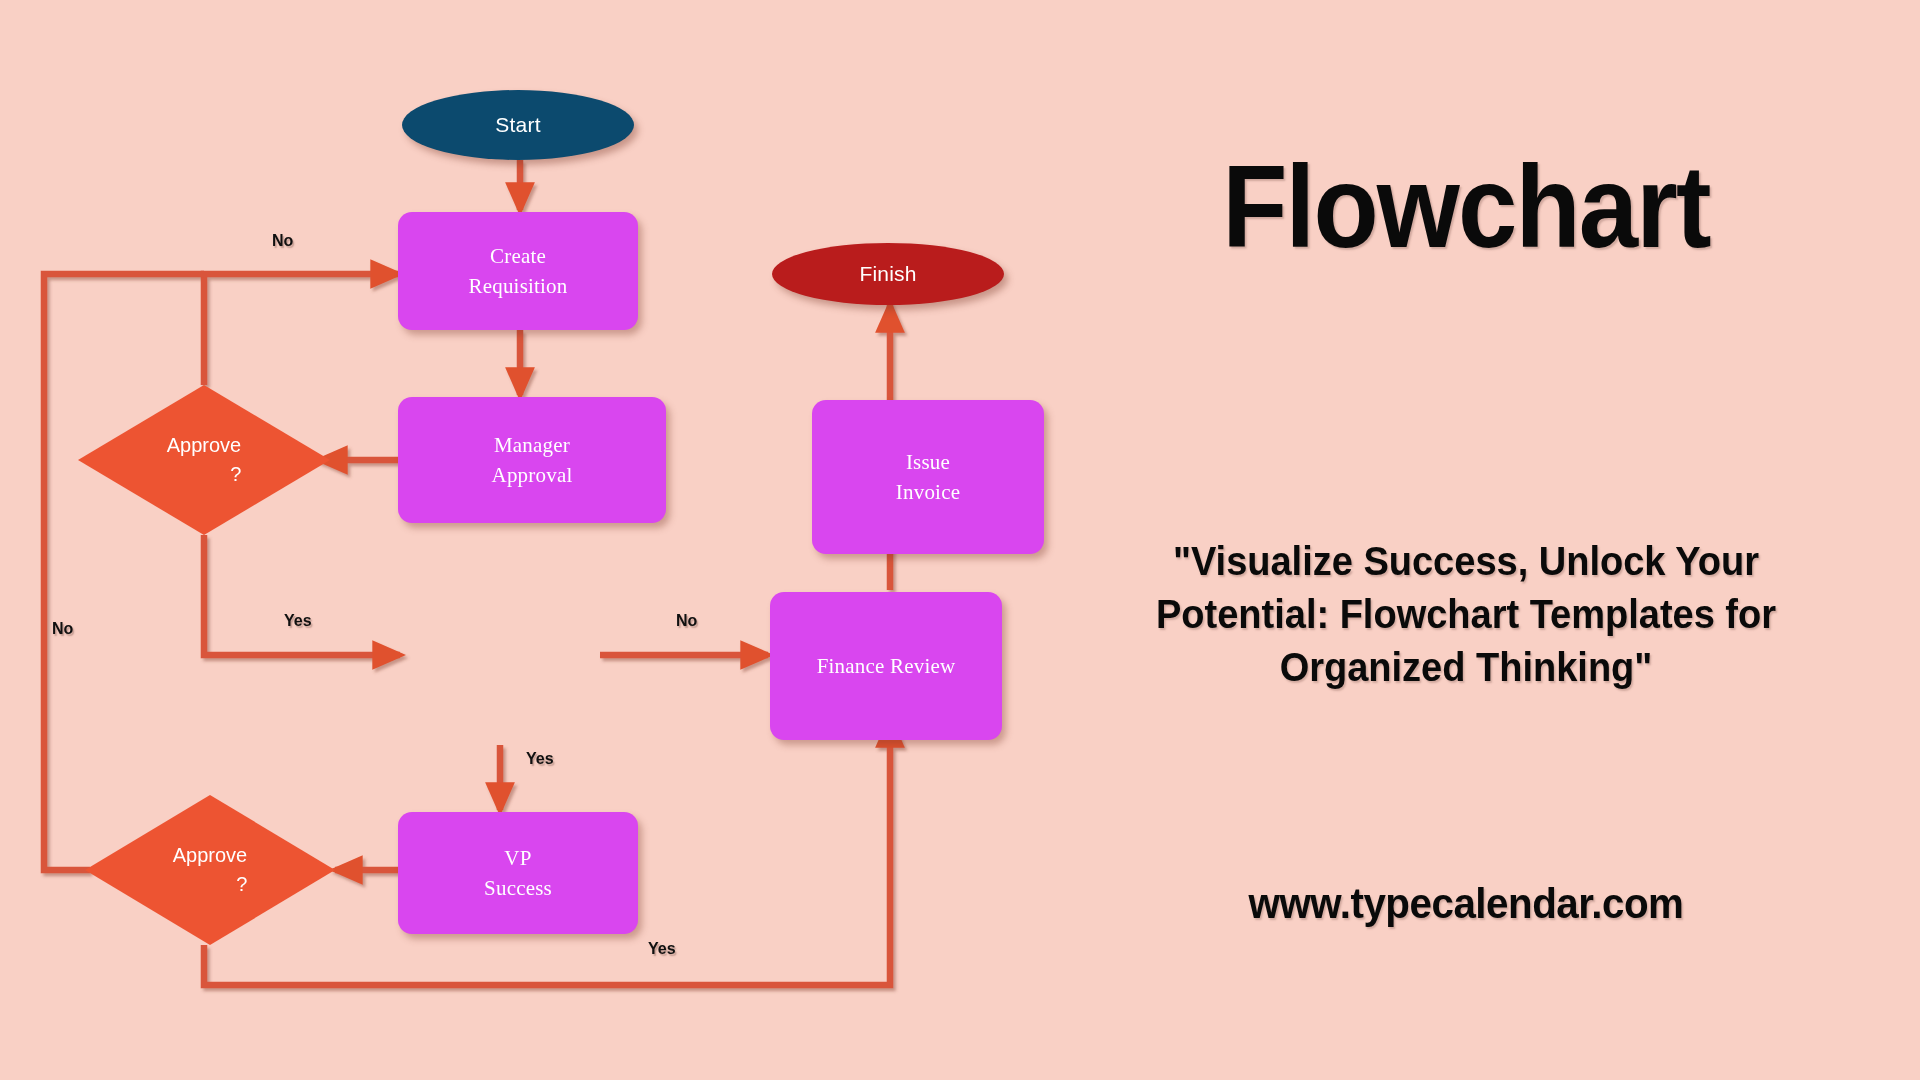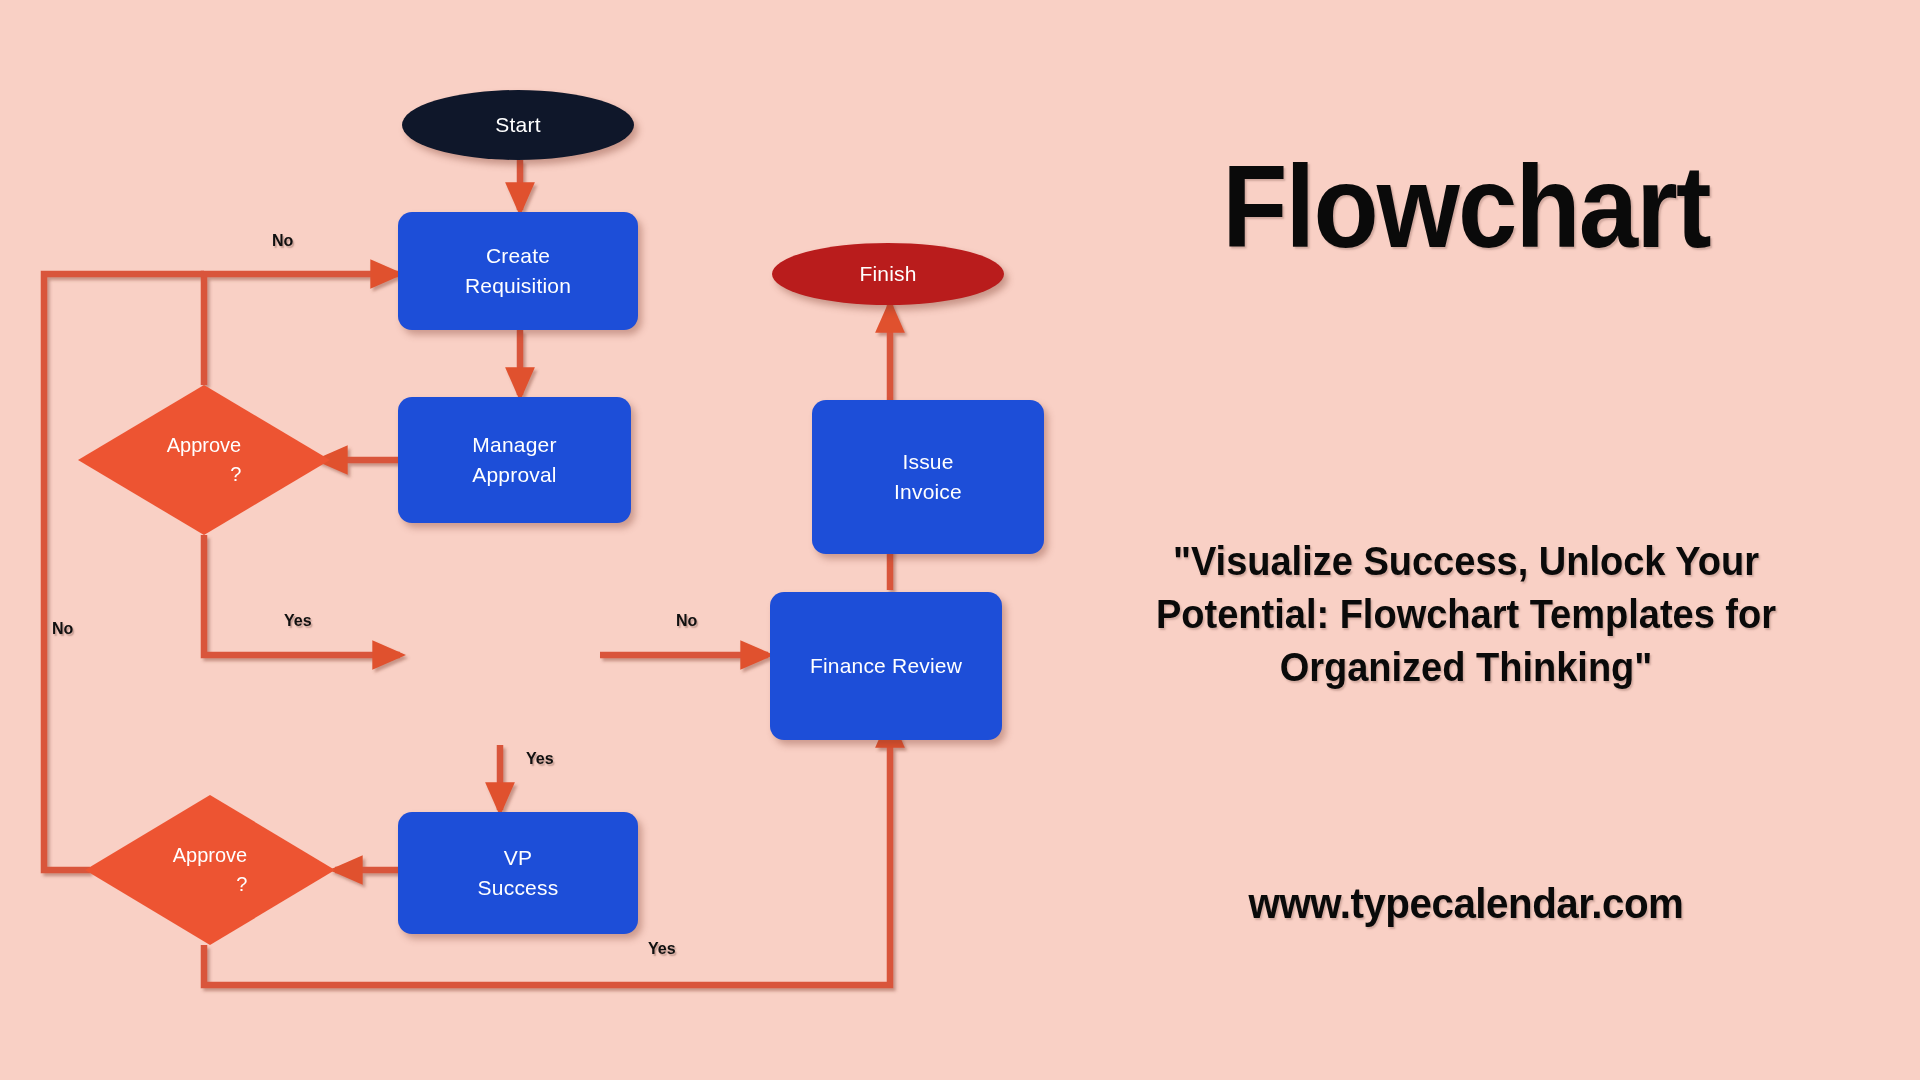--- a/index.html
+++ b/index.html
@@ -24,29 +24,30 @@
     text-align:center;
     color:#ffffff;
     font-family:"Liberation Sans", sans-serif;
     font-size:21px;
     line-height:1.45;
     letter-spacing:.2px;
     z-index:4;
     white-space:pre-line;
   }
   .proc{
-    background:#1d4ed8;
+    background:#d946ef;
     border-radius:14px;
     box-shadow:4px 5px 7px rgba(120,55,40,.35);
+    font-family:Liberation Serif, serif;
   }
   .term{
     border-radius:50%;
     box-shadow:4px 5px 7px rgba(120,55,40,.38);
   }
-  .term.start{background:#0f172a;}
+  .term.start{background:#0c4a6e;}
   .term.finish{background:#b91c1c;}
   .diamond-wrap{position:absolute;z-index:4;}
   .diamond-shape{
     position:absolute;inset:0;
     background:#ED5432;
     clip-path:polygon(50% 0,100% 50%,50% 100%,0 50%);
     filter:drop-shadow(4px 5px 5px rgba(120,55,40,.35));
   }
   .diamond-label{
     position:absolute;inset:0;
@@ -147,21 +148,21 @@
 
         <path d="M 890 400 L 890 305" marker-end="url(#ah)"></path>
       </g>
     </svg>
 
     <div class="node term start" style="left:402px;top:90px;width:232px;height:70px;">Start</div>
 
     <div class="node proc" style="left:398px;top:212px;width:240px;height:118px;">Create
 Requisition</div>
 
-    <div class="node proc" style="left:398px;top:397px;width:233px;height:126px;">Manager
+    <div class="node proc" style="left:398px;top:397px;width:268px;height:126px;">Manager
 Approval</div>
 
     <div class="diamond-wrap" style="left:78px;top:385px;width:252px;height:150px;">
       <div class="diamond-shape"></div>
       <div class="diamond-label">Approve
 ?</div>
     </div>
 
 
     <div class="node proc" style="left:398px;top:812px;width:240px;height:122px;">VP

